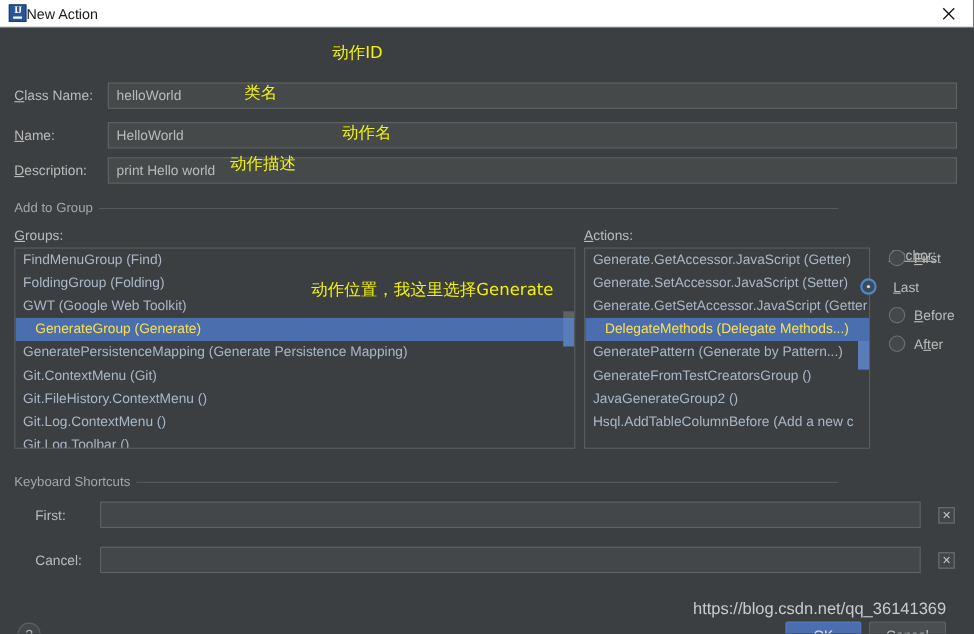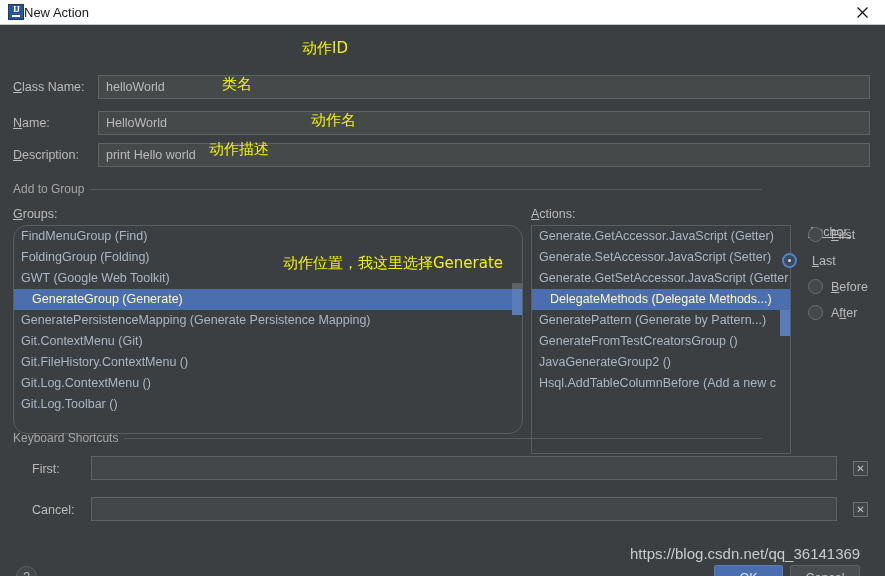--- a/index.html
+++ b/index.html
@@ -107,21 +107,21 @@
     overflow: hidden;
   }
   .list-inner { position: absolute; left: 0; top: 0; right: 0; }
   .list-item {
     height: 21px; line-height: 21px;
     padding-left: 7px;
     font-size: 12.5px; color: #a9b7c6;
     white-space: nowrap; overflow: hidden;
     cursor: default;
   }
-  .list-item.sel { background: #4b6eaf; color: #fef9c3; padding-left: 18px; }
+  .list-item.sel { background: #4b6eaf; color: #fde047; padding-left: 18px; }
 
   .scrollthumb {
     position: absolute; width: 10px;
     background: #5a7cb8;
   }
   .scrollcap {
     position: absolute; width: 10px; height: 6px;
     background: #5e6263;
   }
 
@@ -246,37 +246,37 @@
   </div>
 
   <div class="col-label" style="left:13px; top:182px;">
     <u>G</u><span>roups:</span>
   </div>
   <div class="col-label" style="left:531px; top:182px;">
     <u>A</u><span>ctions:</span>
   </div>
   <div class="col-label" style="left:808px; top:200px;text-decoration:underline;">Anchor:</div>
 
-  <div class="listbox" style="left:13px; top:200px; width:510px; height:209px;border-radius:14px;">
+  <div class="listbox" style="left:13px; top:200px; width:510px; height:183px;">
     <div class="list-inner">
       <div class="list-item">FindMenuGroup (Find)</div>
       <div class="list-item">FoldingGroup (Folding)</div>
       <div class="list-item">GWT (Google Web Toolkit)</div>
       <div class="list-item sel">GenerateGroup (Generate)</div>
       <div class="list-item">GeneratePersistenceMapping (Generate Persistence Mapping)</div>
       <div class="list-item">Git.ContextMenu (Git)</div>
       <div class="list-item">Git.FileHistory.ContextMenu ()</div>
       <div class="list-item">Git.Log.ContextMenu ()</div>
       <div class="list-item">Git.Log.Toolbar ()</div>
     </div>
     <div class="scrollcap" style="right:0px; top:57px;"></div>
     <div class="scrollthumb" style="right:0px; top:63px; height:26px;"></div>
   </div>
 
-  <div class="listbox" style="left:531px; top:200px; width:260px; height:229px;">
+  <div class="listbox" style="left:531px; top:200px; width:260px; height:183px;">
     <div class="list-inner">
       <div class="list-item">Generate.GetAccessor.JavaScript (Getter)</div>
       <div class="list-item">Generate.SetAccessor.JavaScript (Setter)</div>
       <div class="list-item">Generate.GetSetAccessor.JavaScript (Getter</div>
       <div class="list-item sel">DelegateMethods (Delegate Methods...)</div>
       <div class="list-item">GeneratePattern (Generate by Pattern...)</div>
       <div class="list-item">GenerateFromTestCreatorsGroup ()</div>
       <div class="list-item">JavaGenerateGroup2 ()</div>
       <div class="list-item">Hsql.AddTableColumnBefore (Add a new c</div>
     </div>

